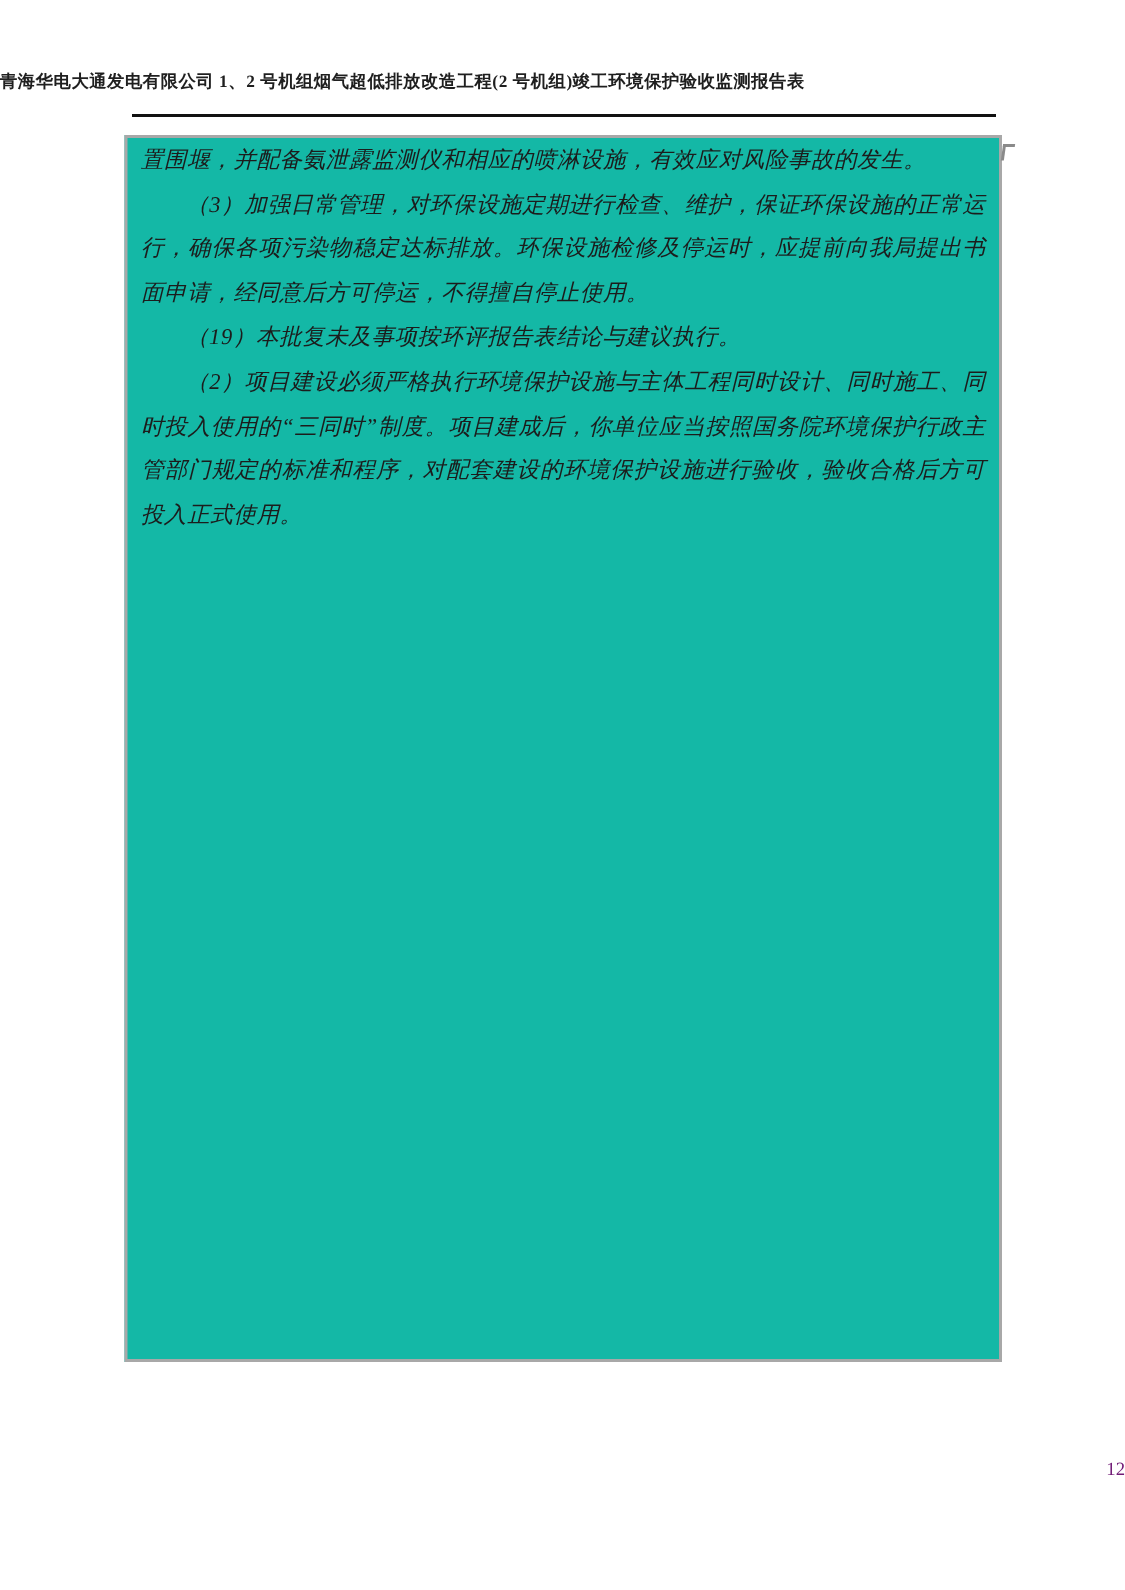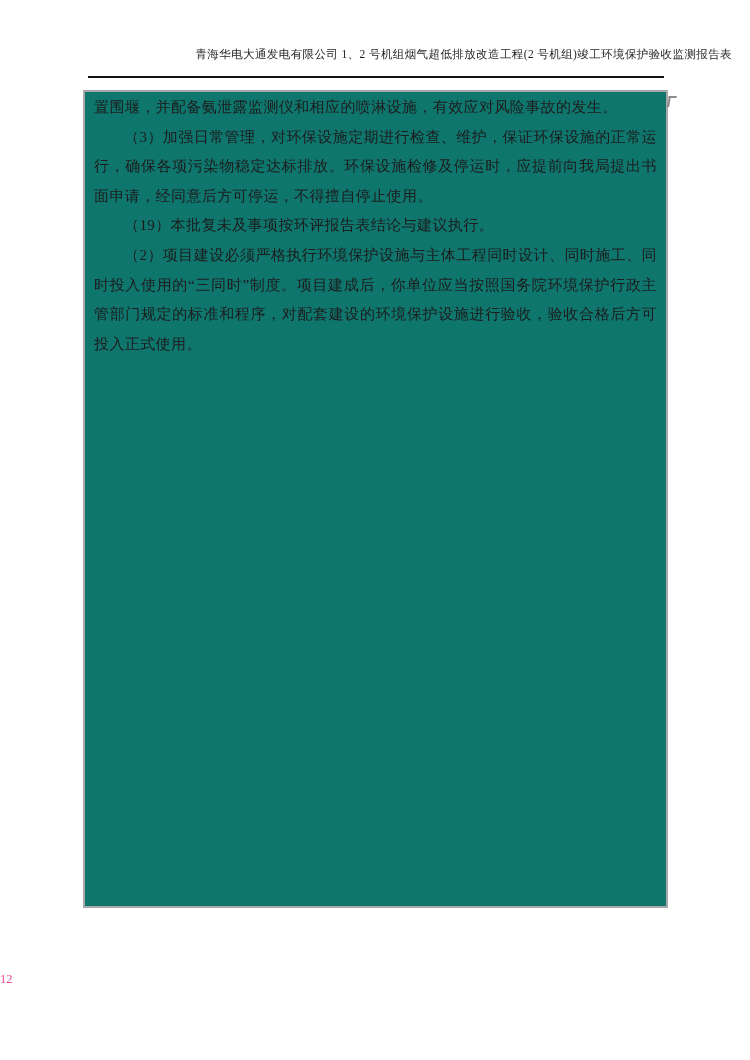--- a/index.html
+++ b/index.html
@@ -13,44 +13,46 @@
     height: 1060px;
     background: #ffffff;
     font-family: "Liberation Serif", "DejaVu Serif", serif;
     overflow: hidden;
   }
   .header-title {
     position: absolute;
     top: 47px;
     left: 0;
     width: 732px;
-    text-align: right;
+    text-align: left;
     font-size: 11.5px;
     letter-spacing: 0.4px;
     color: #1f1f1f;
     white-space: nowrap;
+    font-weight: bold;
   }
   .header-rule {
     position: absolute;
     top: 76px;
     left: 88px;
     width: 576px;
     height: 2px;
     background: #111111;
   }
   .content-box {
     position: absolute;
     top: 90px;
     left: 83px;
     width: 585px;
     height: 818px;
     border: 2px solid #a8a8a8;
     box-sizing: border-box;
     padding: 1px 9px 0 9px;
-    background: #0f766e;
+    background: #14b8a6;
+    font-style: italic;
   }
   .content-box p {
     margin: 0;
     font-size: 15px;
     line-height: 29.6px;
     letter-spacing: 0.4px;
     color: #1c1c1c;
     text-align: justify;
     text-justify: inter-ideograph;
   }
@@ -65,23 +67,23 @@
     height: 9px;
     border-top: 2px solid #8a8a8a;
     border-left: 2px solid #8a8a8a;
     transform: skewX(-8deg);
   }
   .page-number {
     position: absolute;
     top: 972px;
     left: 0;
     width: 750px;
-    text-align: left;
+    text-align: right;
     font-size: 12.5px;
-    color: #ec4899;
+    color: #701a75;
   }
 </style>
 </head>
 <body>
 
 <div class="page">
 
   <div class="header-title">青海华电大通发电有限公司 1、2 号机组烟气超低排放改造工程(2 号机组)竣工环境保护验收监测报告表</div>
 
   <div class="header-rule"></div>

